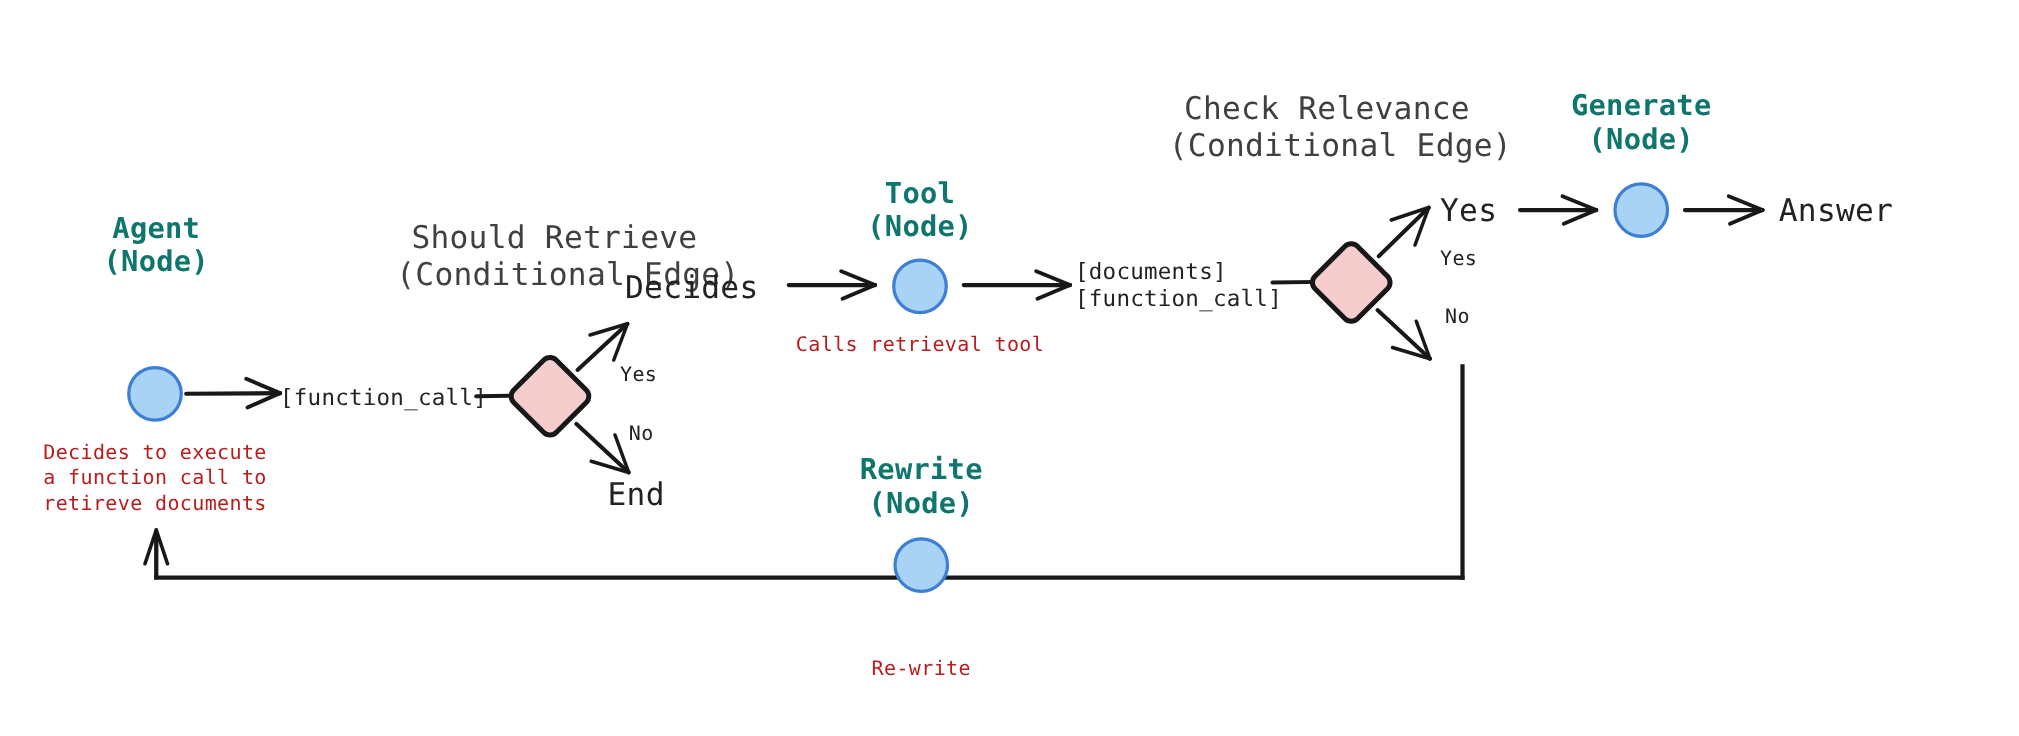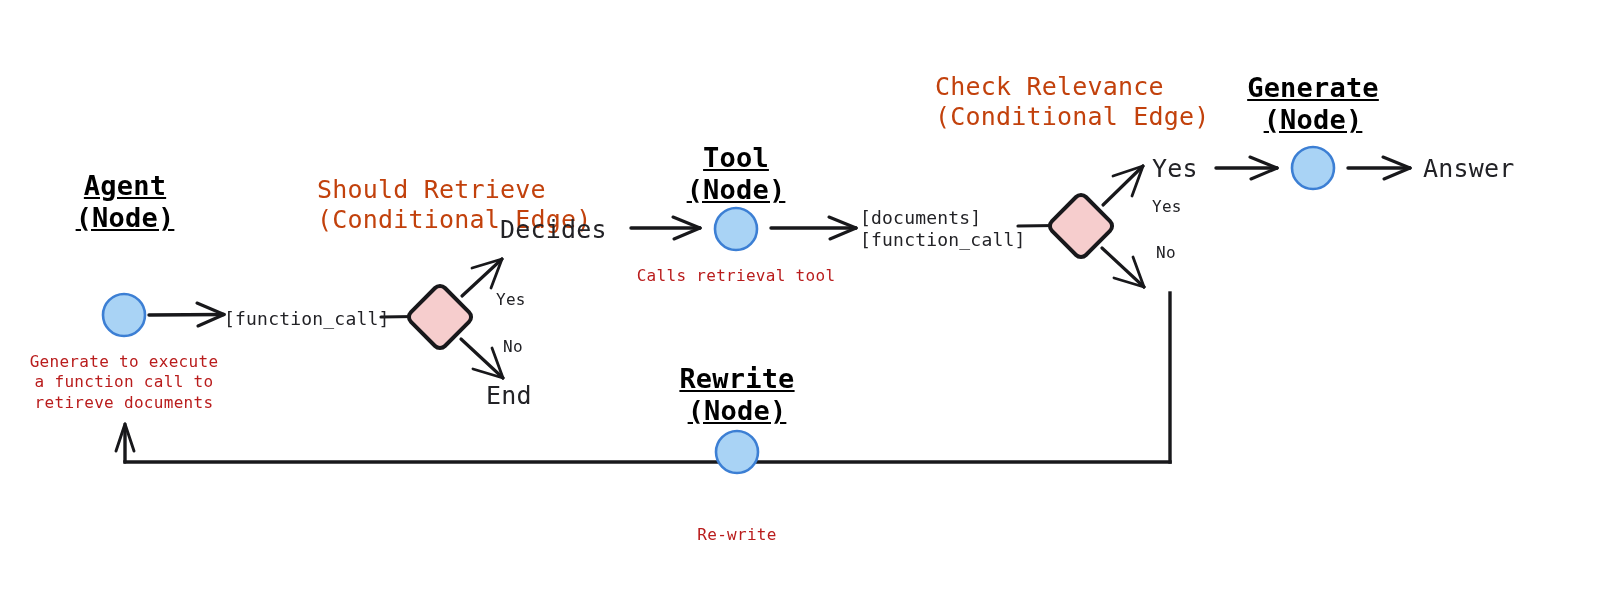--- a/index.html
+++ b/index.html
@@ -21,31 +21,30 @@
     height: 589px;
   }
   .lbl {
     position: absolute;
     white-space: pre;
     line-height: 1.18;
     color: #222226;
     font-family: "DejaVu Sans Mono", monospace;
   }
   .node-label {
-    color: #000000;
-    font-size: 27px;
+    color: #0f766e;
+    font-size: 23px;
     font-weight: 700;
     text-align: center;
     letter-spacing: 0.2px;
-    text-decoration: underline;
   }
   .edge-label {
-    color: #c2410c;
+    color: #404040;
     font-size: 25px;
-    text-align: left;
+    text-align: center;
     letter-spacing: 0.2px;
   }
   .flow-label {
     color: #222226;
     font-size: 25px;
     letter-spacing: 0.2px;
   }
   .code-label {
     color: #222226;
     font-size: 18px;
@@ -149,21 +148,21 @@
     <path d="M125 424 L116 451" stroke="#18181b" stroke-width="2.9" fill="none" stroke-linecap="round"></path>
     <path d="M125 424 L134 451" stroke="#18181b" stroke-width="2.9" fill="none" stroke-linecap="round"></path>
   </g>
 
   <circle cx="737" cy="452" r="21" fill="#a9d3f5" stroke="#3c7fd4" stroke-width="2.6"></circle>
 </svg>
 
 <div class="lbl node-label" style="left:54px; top:142px; width:142px;margin-top:28px;">Agent
 (Node)</div>
 
-<div class="lbl caption" style="left:27px; top:352px; width:194px;">Generate to execute
+<div class="lbl caption" style="left:27px; top:352px; width:194px;">Decides to execute
 a function call to
 retireve documents</div>
 
 <div class="lbl edge-label" style="left:317px; top:142px; width:253px;margin-top:33px;">Should Retrieve
 (Conditional Edge)</div>
 
 <div class="lbl code-label" style="left:224px; top:308px; width:158px;">[function_call]</div>
 
 <div class="lbl branch-label" style="left:496px; top:291px;">Yes</div>
 <div class="lbl branch-label" style="left:503px; top:338px;">No</div>

